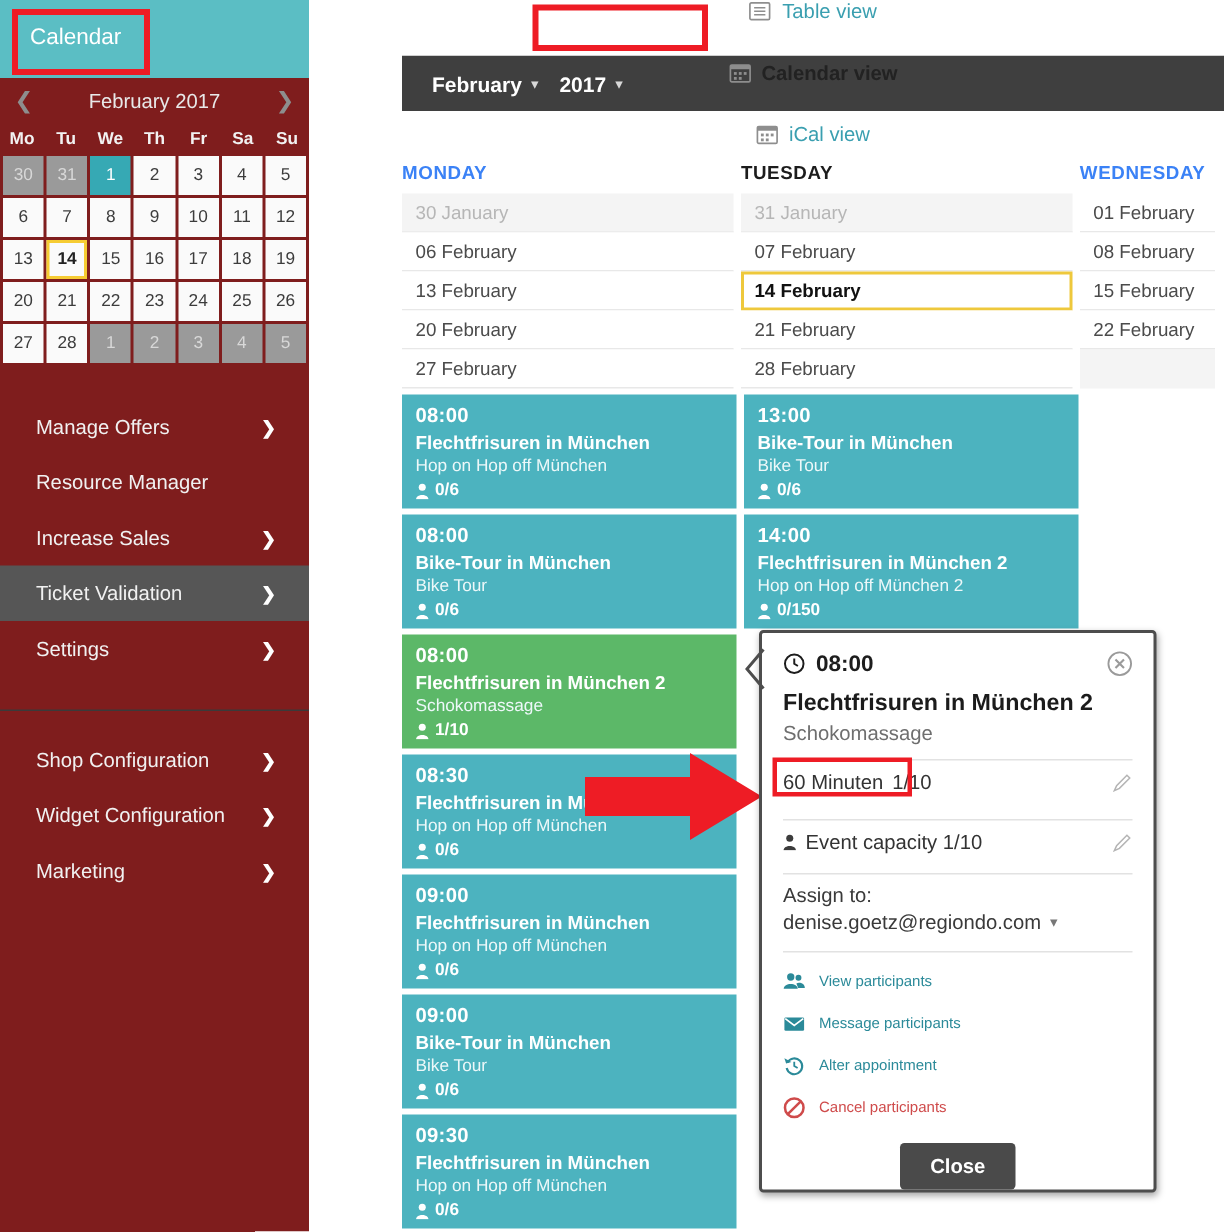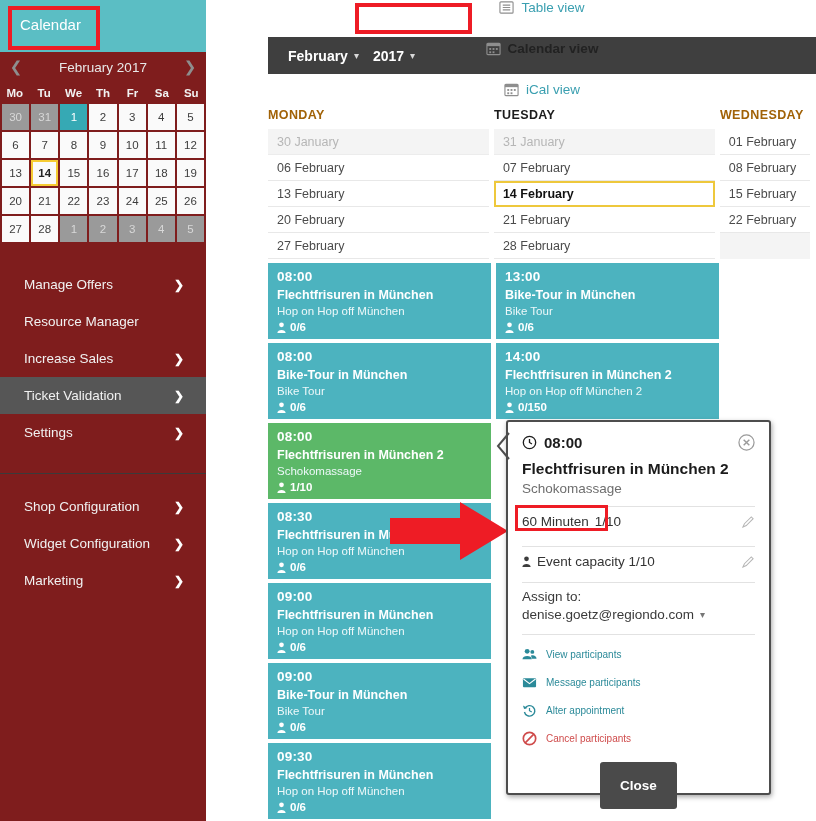--- a/index.html
+++ b/index.html
@@ -114,21 +114,21 @@
   }
   .mb-caret { font-size: 10px; font-weight: normal; color:#d8d8d8; margin-right:8px;}
 
   
   .calwrap { position: absolute; left: 0; top: 96px; width: 581px; height: 725px; overflow: hidden; }
   .colhead {
     display: flex; height: 33px;
   }
   .colhead .ch {
     font-size: 12.5px; font-weight: bold; letter-spacing: .4px;
-    color: #a16207; display: flex; align-items: flex-end; padding-bottom: 7px;
+    color: #3b82f6; display: flex; align-items: flex-end; padding-bottom: 7px;
   }
   .colhead .ch.cur { color: #1c1c1c; }
 
   .daterows { position: relative; }
   .drow { display: flex; height: 26px; }
   .dcell {
     font-size: 12.5px; color: #4b4b4b;
     display: flex; align-items: center; padding-left: 9px;
     background: #ffffff; border-bottom: 1px solid #e8e8e8;
     height: 26px;
@@ -201,21 +201,21 @@
   .pp-act {
     display: flex; align-items: center; gap: 9px;
     font-size: 10px; color: #2b8a99; margin-bottom: 13px;
   }
   .pp-act.danger { color: #cf4b4b; }
   .act-ic { width: 15px; height: 15px; display:block; }
   .pp-close-wrap { text-align: center; margin-top: 16px; }
   .pp-close {
     display: inline-block; background: #4a4a4a; color: #ffffff;
     font-size: 13.5px; font-weight: bold;
-    padding: 16px 20px; border-radius: 3px; border: none;
+    padding: 8px 20px; border-radius: 3px; border: none;
     font-family: "Liberation Sans", sans-serif; cursor: pointer;
   }
   .pp-x { width: 17px; height: 17px; display:block; }
 
   .rightpad { position:absolute; left: 575px; top: 96px; width: 6px; height: 725px; background:#fff;}
 </style>
 </head>
 <body>
 
 <div id="app">

